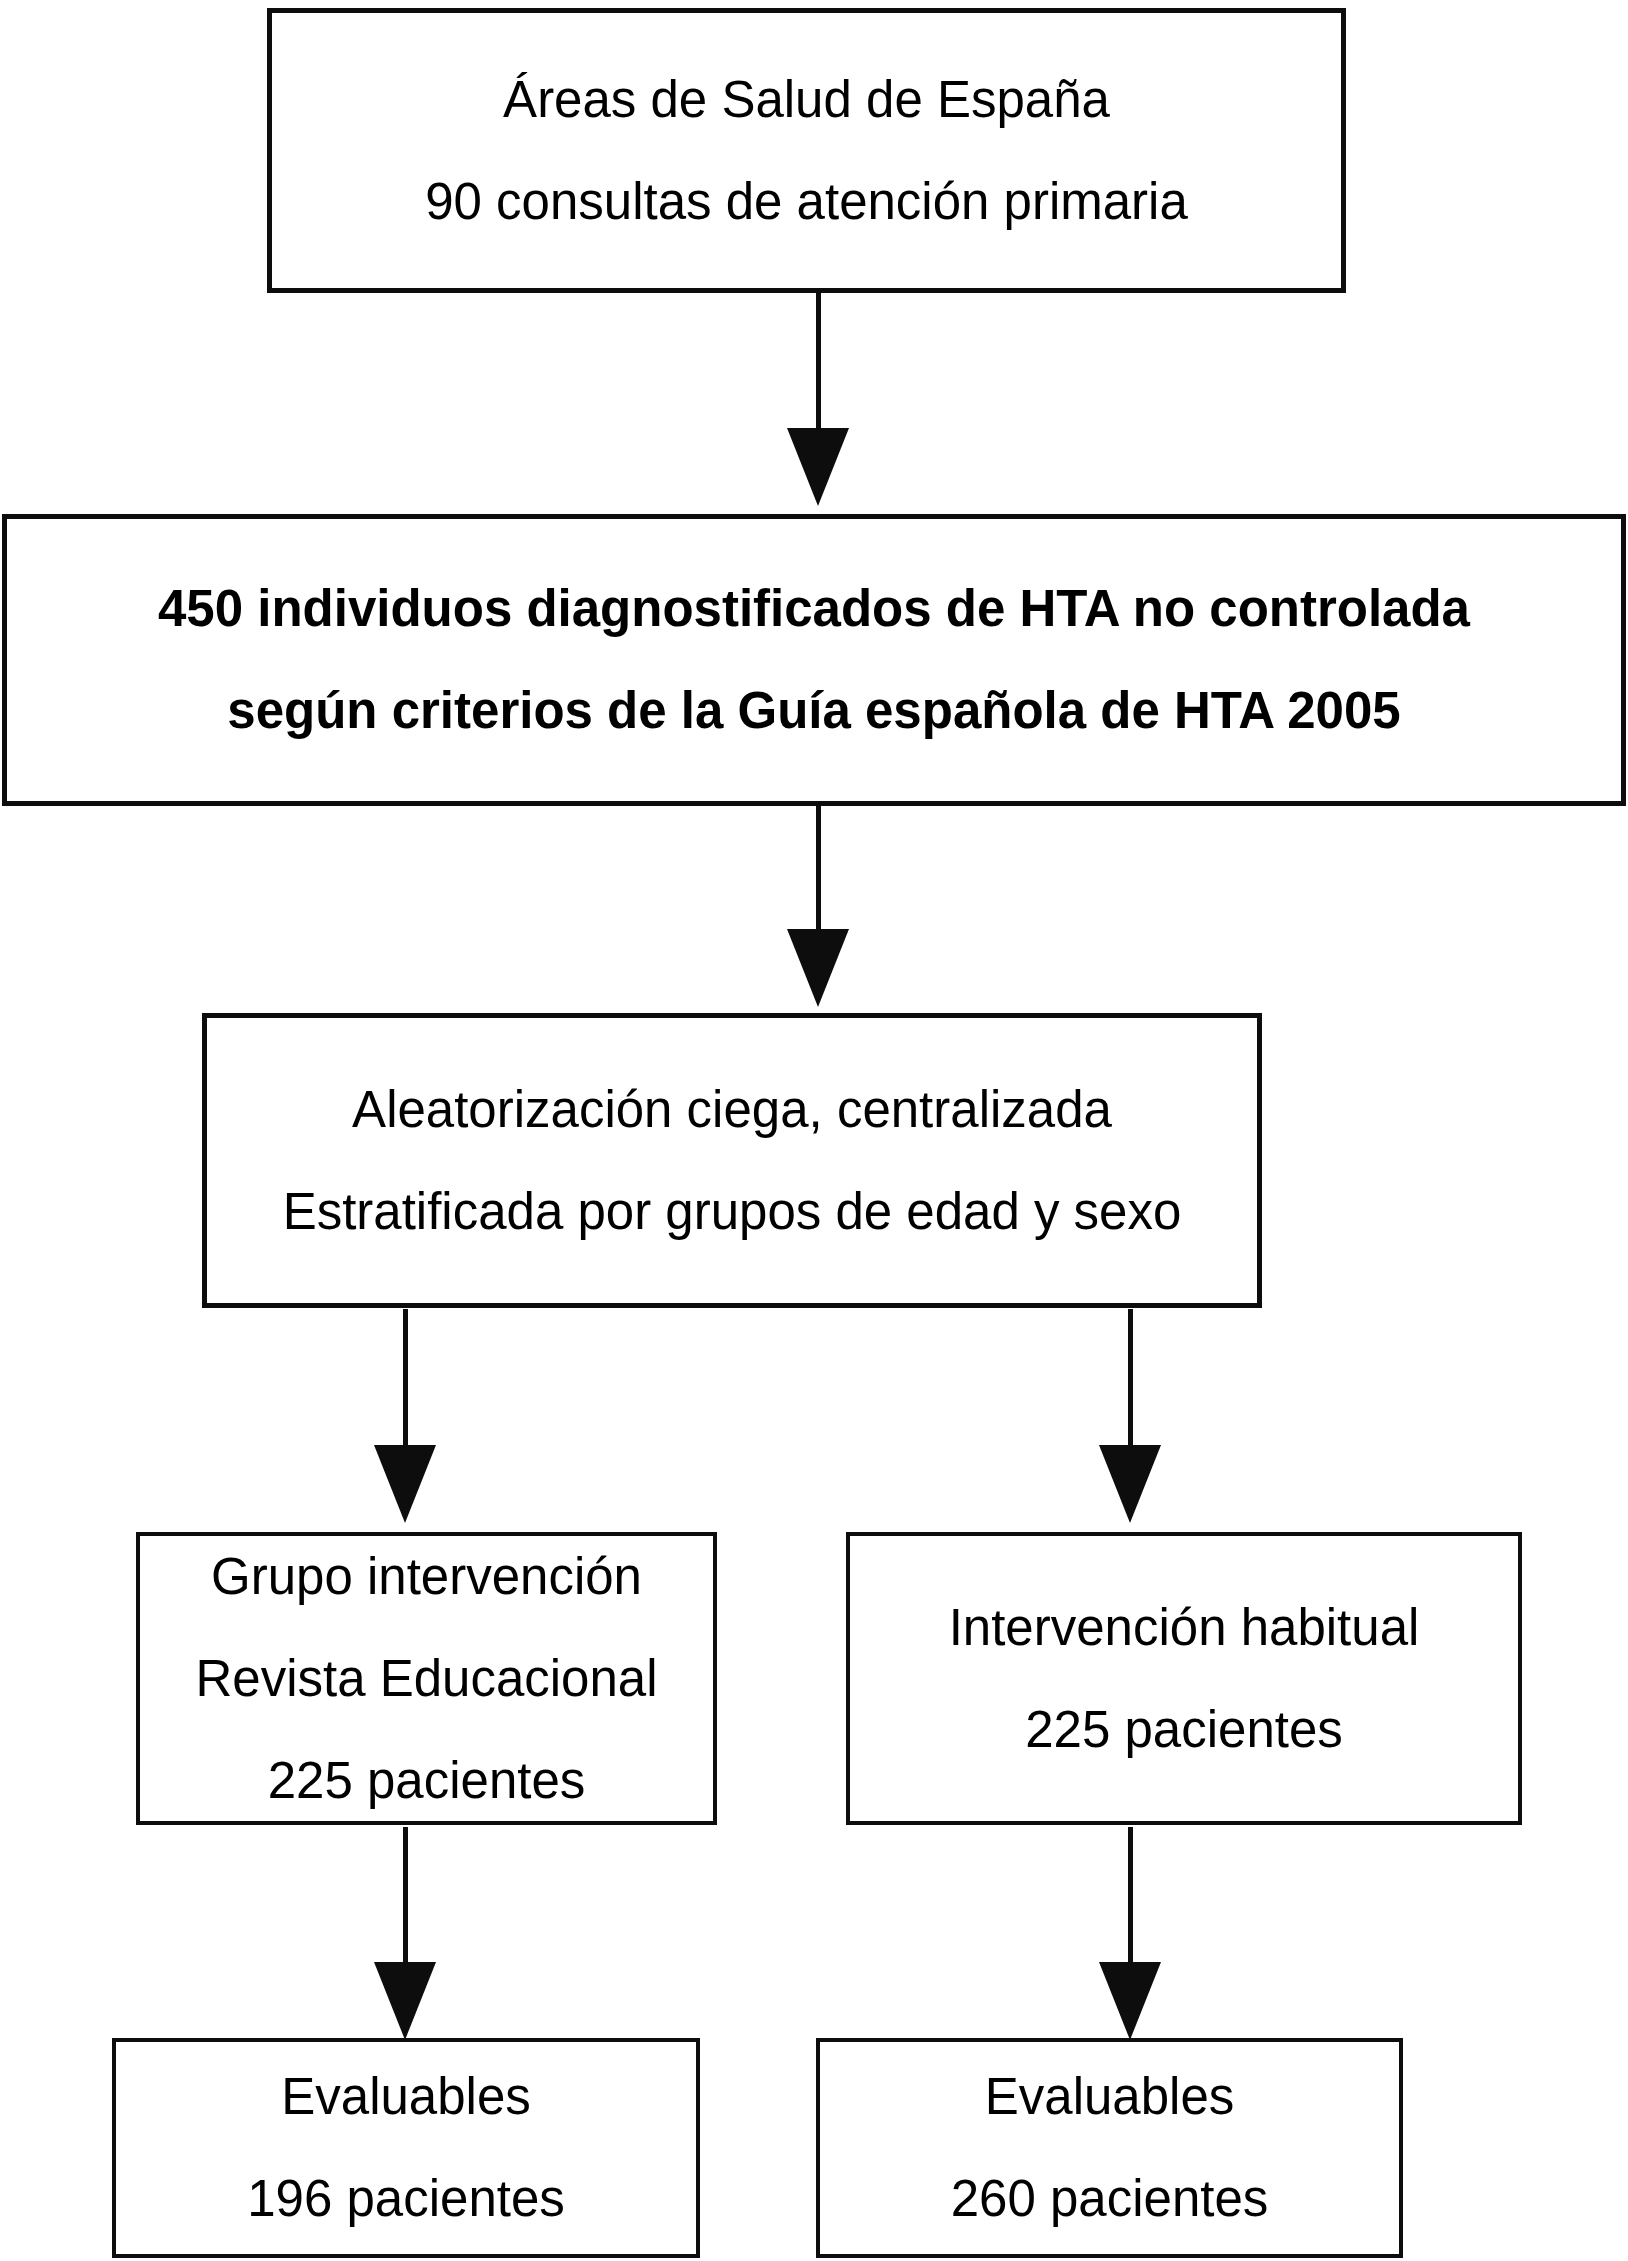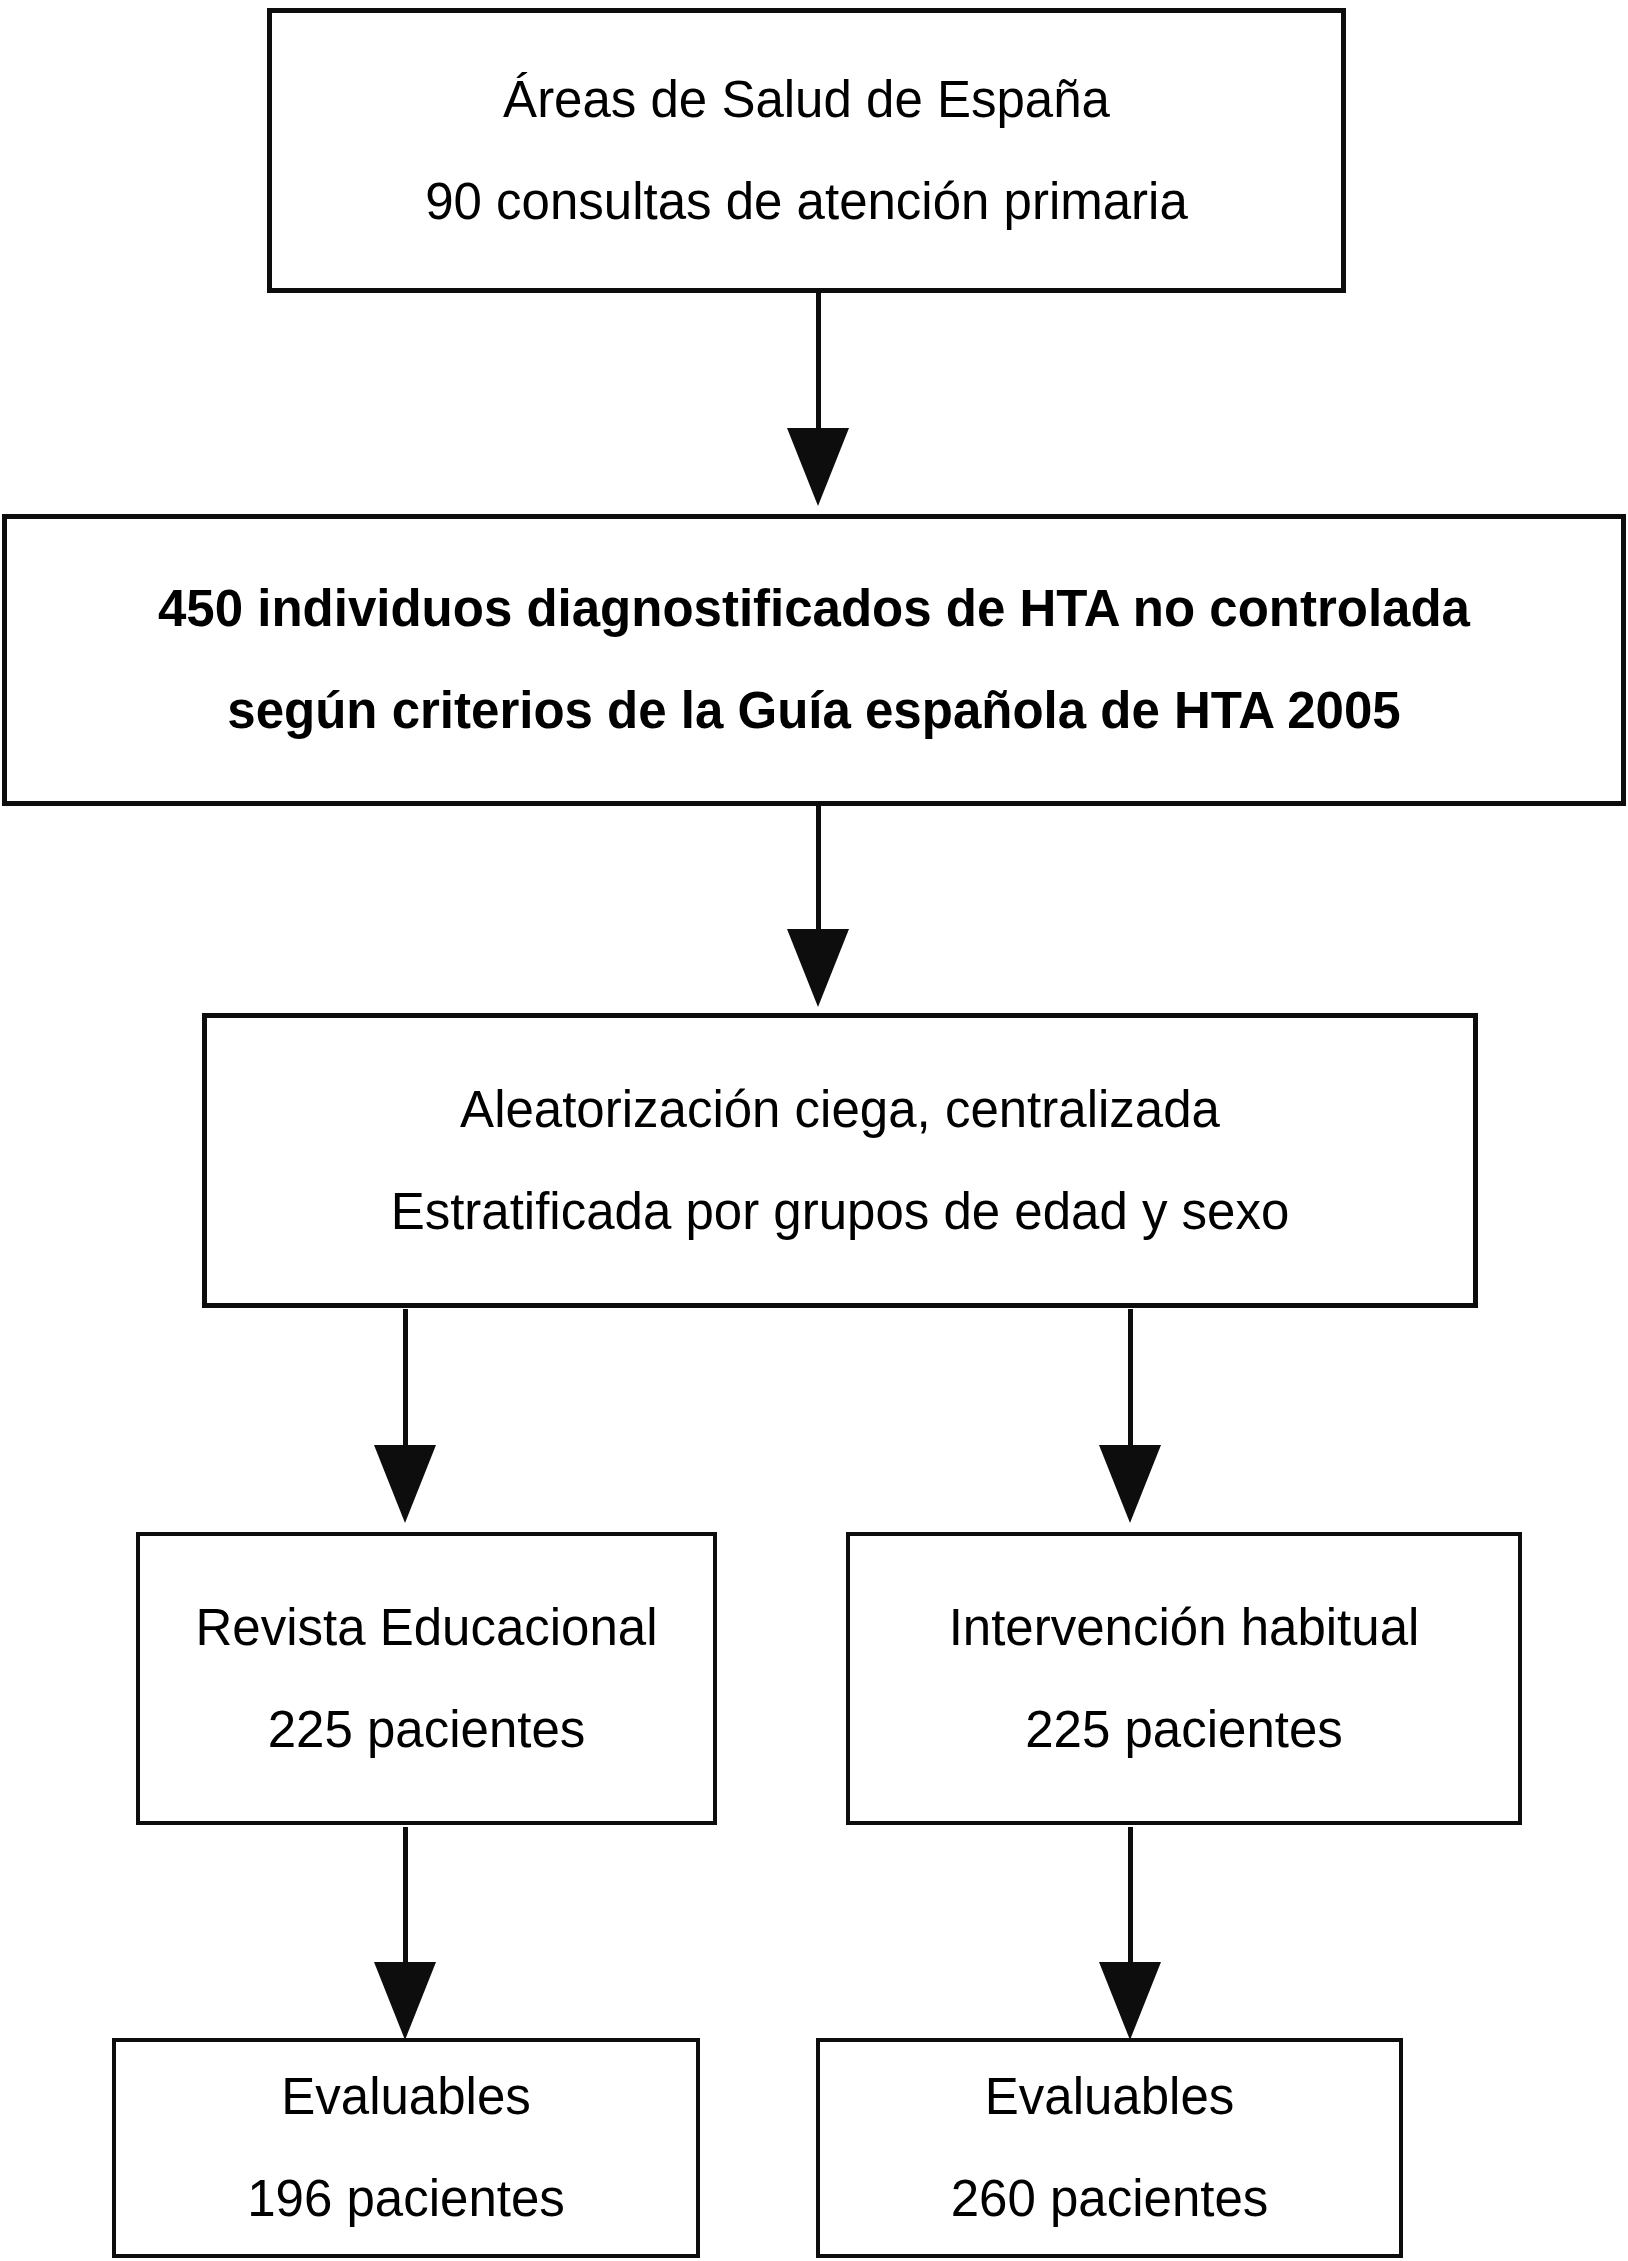--- a/index.html
+++ b/index.html
@@ -62,32 +62,33 @@
   <div class="head" style="left:787px; top:428px;"></div>
 
   <div class="node" style="left:2px; top:514px; width:1624px; height:292px;font-weight:bold;">
     <div class="line">450 individuos diagnostificados de HTA no controlada</div>
     <div class="line">según criterios de la Guía española de HTA 2005</div>
   </div>
 
   <div class="shaft" style="left:816px; top:806px; height:127px;"></div>
   <div class="head" style="left:787px; top:929px;"></div>
 
-  <div class="node" style="left:202px; top:1013px; width:1276px; height:295px;">
+  <div class="node" style="left:202px; top:1013px; width:1060px; height:295px;">
     <div class="line">Aleatorización ciega, centralizada</div>
     <div class="line">Estratificada por grupos de edad y sexo</div>
   </div>
 
   <div class="shaft" style="left:403px; top:1309px; height:139px;"></div>
   <div class="head" style="left:374px; top:1445px;"></div>
 
   <div class="shaft" style="left:1128px; top:1309px; height:139px;"></div>
   <div class="head" style="left:1099px; top:1445px;"></div>
 
   <div class="node thin" style="left:136px; top:1532px; width:581px; height:293px;">
+    <div class="line">Grupo intervención</div>
     <div class="line">Revista Educacional</div>
     <div class="line">225 pacientes</div>
   </div>
 
   <div class="node thin" style="left:846px; top:1532px; width:676px; height:293px;">
     <div class="line">Intervención habitual</div>
     <div class="line">225 pacientes</div>
   </div>
 
   <div class="shaft" style="left:403px; top:1827px; height:139px;"></div>

